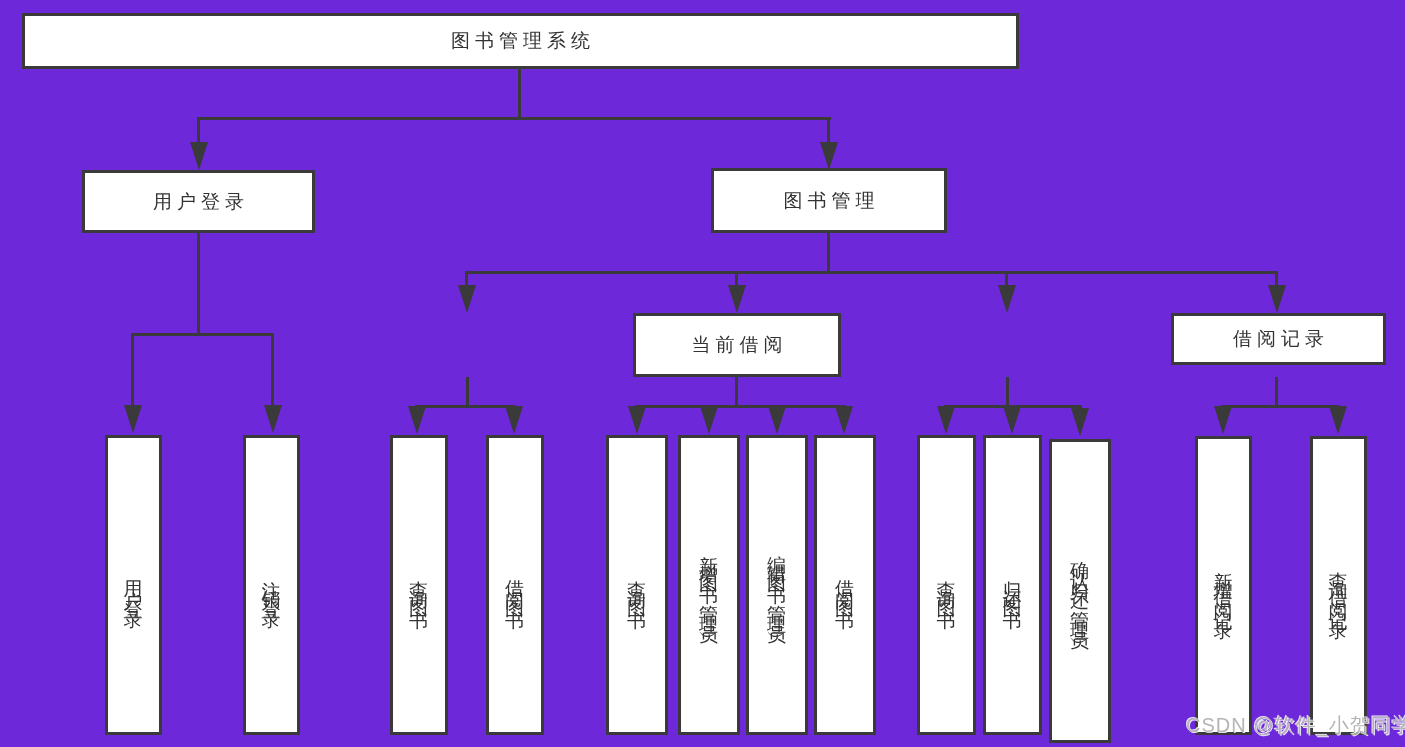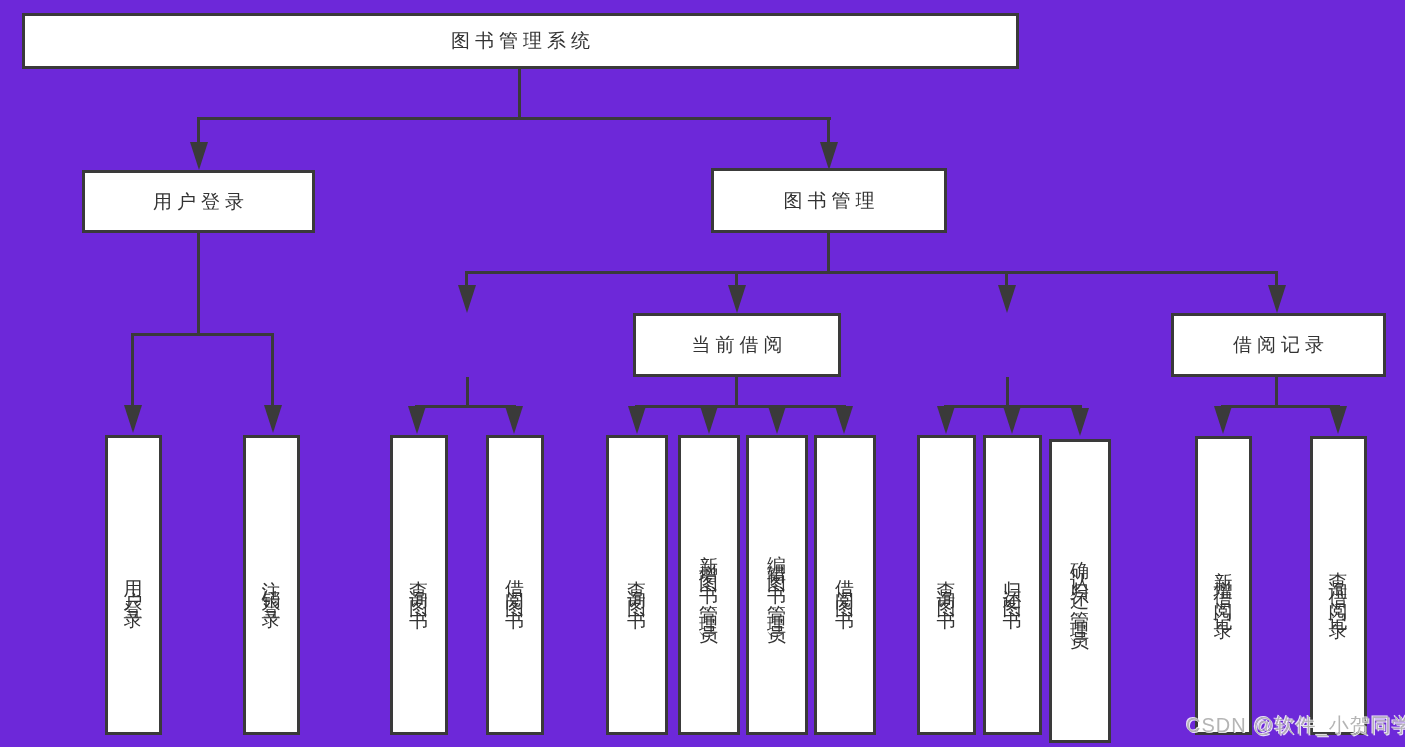--- a/index.html
+++ b/index.html
@@ -96,21 +96,21 @@
   <div class="node" style="left:82px;top:170px;width:233px;height:63px">
     <span class="lbl">用户登录</span>
   </div>
   <div class="node" style="left:711px;top:168px;width:236px;height:65px">
     <span class="lbl">图书管理</span>
   </div>
 
   <div class="node" style="left:633px;top:313px;width:208px;height:64px">
     <span class="lbl">当前借阅</span>
   </div>
-  <div class="node" style="left:1171px;top:313px;width:215px;height:64px">
+  <div class="node" style="left:1171px;top:313px;width:215px;height:52px">
     <span class="lbl">借阅记录</span>
   </div>
 
   <div class="vnode" style="left:105px;top:435px;width:57px;height:300px">
     <span class="vt">用户登录</span>
   </div>
   <div class="vnode" style="left:243px;top:435px;width:57px;height:300px">
     <span class="vt">注销登录</span>
   </div>
 

